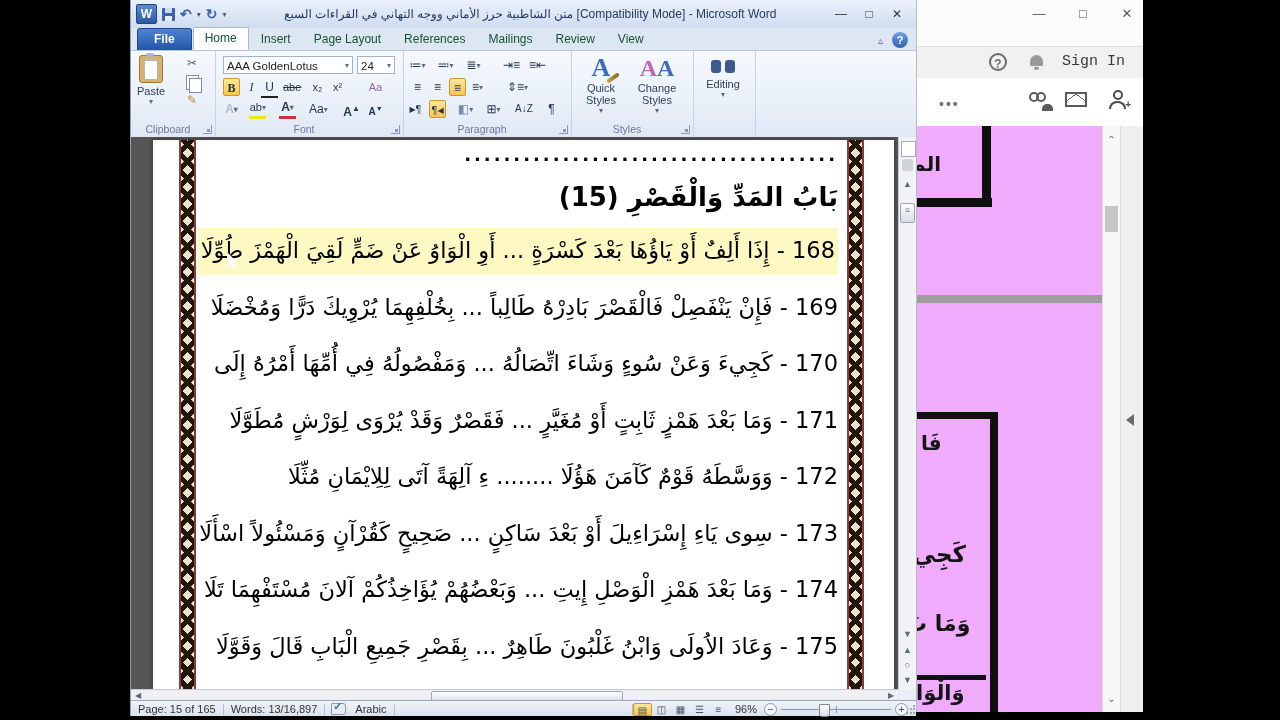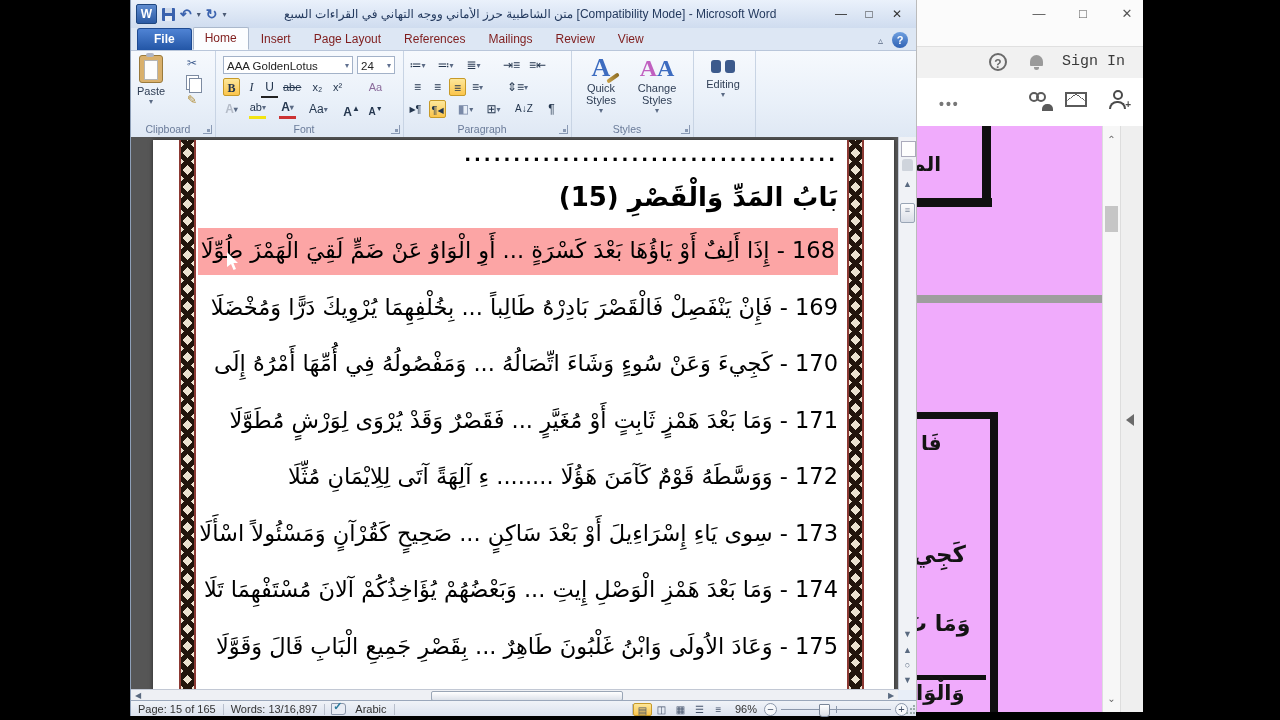--- a/index.html
+++ b/index.html
@@ -13,21 +13,21 @@
   .floppy{width:13px;height:13px;background:#3a62ae;border-radius:1px;position:relative;}
   .floppy:before{content:"";position:absolute;left:3px;top:0;width:7px;height:5px;background:#cfd9ea;}
   .floppy:after{content:"";position:absolute;left:3px;bottom:0;width:7px;height:5px;background:#e8edf5;}
   .qglyph{color:#3a62ae;font-size:14px;line-height:14px;font-weight:bold;}
   .qdrop{font-size:8px;color:#4a5a74;}
   #title-text{flex:1;text-align:center;font-size:12px;color:#243a5e;white-space:nowrap;overflow:hidden;}
   .wctrls{display:flex;gap:14px;padding-right:12px;color:#333;font-size:12px;}
   .wctrls span{width:14px;text-align:center;cursor:default;}
   
   #tabs{position:absolute;left:0;top:28px;right:0;height:23px;background:#dde7f4;border-bottom:1px solid #b9c6da;display:flex;align-items:flex-end;padding-left:6px;box-sizing:border-box;}
-  .tab{font-size:12px;color:#7f1d1d;padding:3px 11px 4px;margin-right:1px;}
+  .tab{font-size:12px;color:#14532d;padding:3px 11px 4px;margin-right:1px;}
   .tab.file{background:linear-gradient(#4f83d4,#2356a6);color:#fff;border-radius:3px 3px 0 0;padding:3px 16px 4px;font-weight:bold;border:1px solid #1d4a92;border-bottom:none;}
   .tab.active{background:#fbfdff;border:1px solid #aab8cc;border-bottom:1px solid #fbfdff;border-radius:2px 2px 0 0;}
   #tabs-right{position:absolute;right:8px;top:32px;display:flex;gap:9px;align-items:center;}
   .ribcaret{color:#5a6a84;font-size:10px;}
   .helpq{width:16px;height:16px;border-radius:50%;background:linear-gradient(#6fa0e0,#2f62b4);color:#fff;font-size:11px;font-weight:bold;text-align:center;line-height:16px;}
   
   #ribbon{position:absolute;left:0;top:51px;right:0;height:86px;background:linear-gradient(#f6f9fd,#e9f0f9 60%,#dfe8f4);border-bottom:1px solid #b4c0d2;}
   .group{position:absolute;top:0;bottom:0;border-right:1px solid #c8d4e4;}
   .glabel{position:absolute;bottom:2px;left:0;right:10px;text-align:center;font-size:10.5px;color:#6a7b99;}
   .launcher{position:absolute;bottom:3px;right:3px;width:8px;height:8px;border-right:1px solid #8a9ab4;border-bottom:1px solid #8a9ab4;}
@@ -63,21 +63,21 @@
   #page{position:absolute;left:22px;top:3px;width:741px;height:560px;background:#fff;box-shadow:0 0 4px rgba(0,0,0,.5);}
   .pborder{position:absolute;top:0;bottom:0;width:17px;background-color:#ece2d0;
       background-image:repeating-linear-gradient(45deg,#22150c 0 5px,transparent 5px 12px),
                        repeating-linear-gradient(-45deg,#22150c 0 5px,transparent 5px 12px);
       box-shadow:inset 2px 0 0 #8c3a34, inset -2px 0 0 #8c3a34;}
   #doctext{position:absolute;top:6px;right:56px;left:30px;direction:rtl;text-align:right;color:#000;
       font-family:"DejaVu Sans","DejaVu Serif",sans-serif;white-space:nowrap;}
   .dots{font-size:18px;letter-spacing:3px;height:22px;line-height:18px;font-weight:bold;}
   .heading{font-size:26px;font-weight:bold;height:54px;line-height:58px;}
   .verse{font-size:22.5px;height:56.5px;line-height:56.5px;font-weight:500;}
-  .selhl{background:#fca5a5;padding:9px 3px 12px;}
+  .selhl{background:#fef9c3;padding:9px 3px 12px;}
   
   #mcursor{position:absolute;left:74px;top:112px;width:13px;height:19px;
      clip-path:polygon(0 0,0 15px,4px 12px,6.5px 18px,9px 17px,6.5px 11px,11px 11px);
      background:#fff;filter:drop-shadow(1px 1px 0 #000);}
   
   #vscroll{position:absolute;top:137px;right:0;width:18px;bottom:26px;background:#f0f2f6;border-left:1px solid #c2c8d4;box-sizing:border-box;}
   .vsbtn{position:absolute;left:1px;right:1px;height:15px;text-align:center;color:#5a6a80;font-size:9px;line-height:15px;}
   .rulerbtn{position:absolute;left:2px;top:4px;width:13px;height:14px;background:#fdfdfd;border:1px solid #aab;}
   .handic{position:absolute;left:3px;top:22px;width:11px;height:12px;background:#cfd4dc;border-radius:3px 3px 1px 1px;}
   .vthumb{position:absolute;left:1px;top:66px;height:18px;right:1px;background:linear-gradient(#fdfdfd,#d8dde6);border:1px solid #99a5b5;border-radius:2px;}

